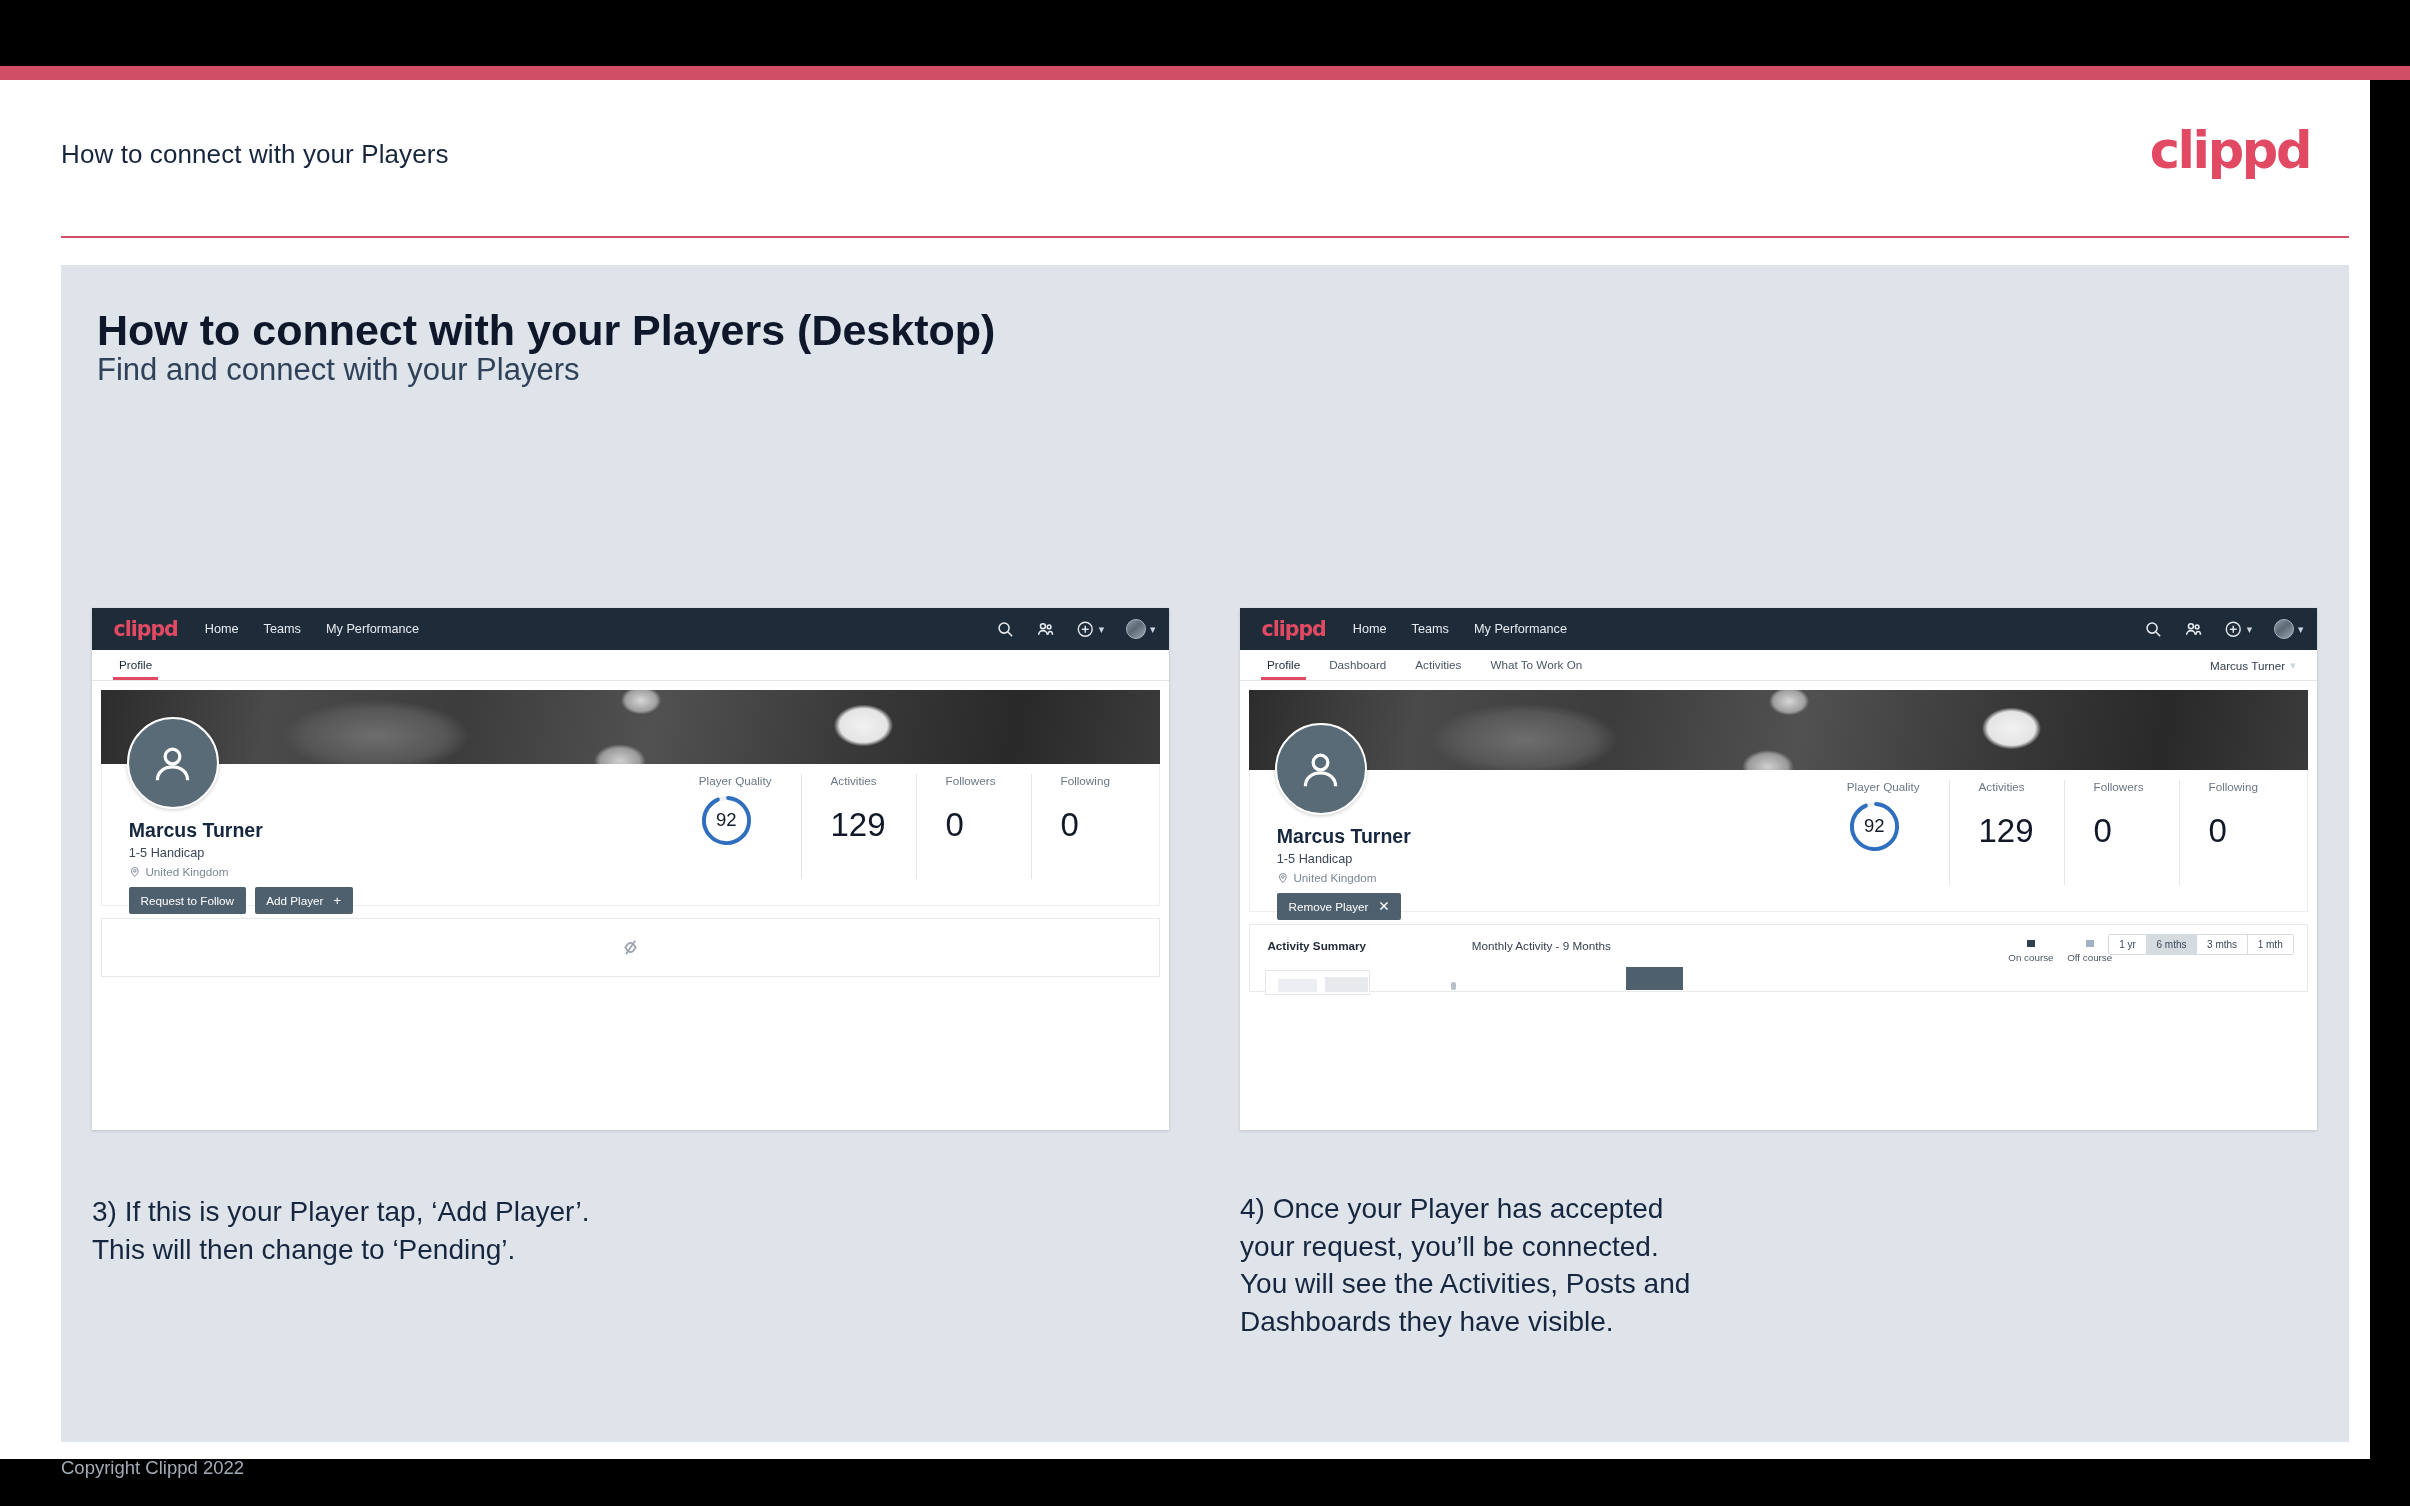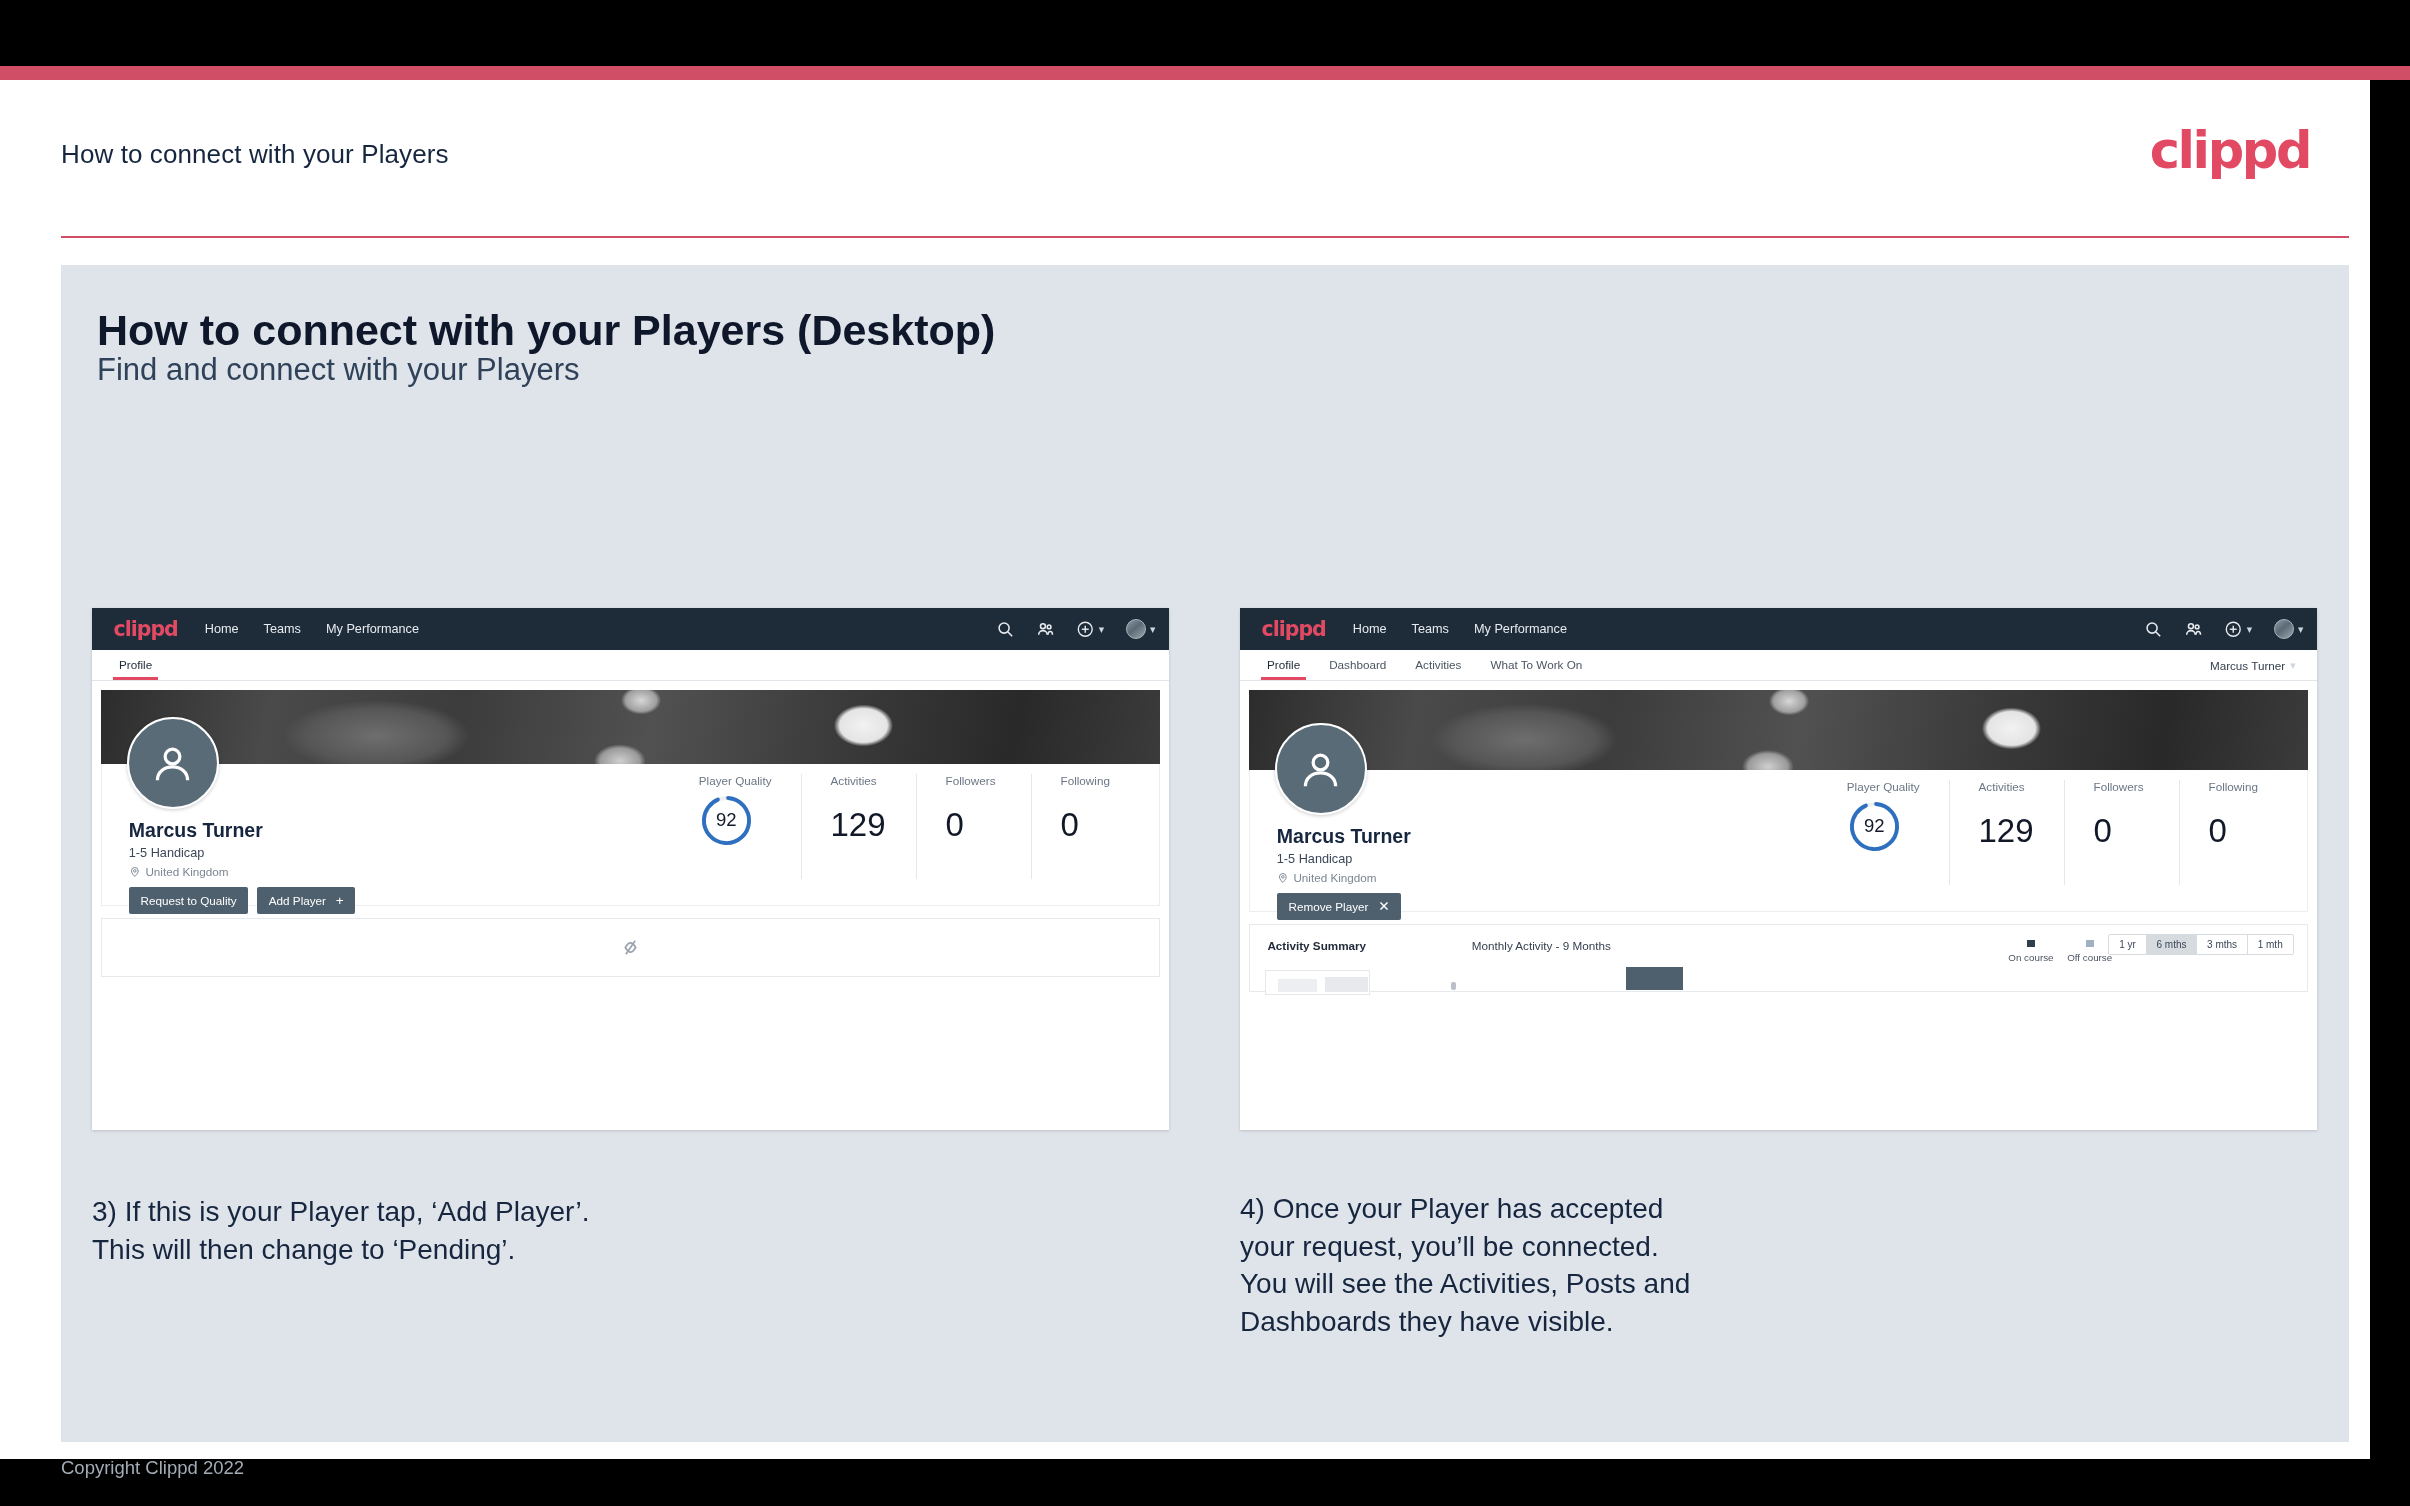--- a/index.html
+++ b/index.html
@@ -338,21 +338,21 @@
           <div class="ploc">
             <svg viewBox="0 0 24 24" fill="none" stroke="#7b8694" stroke-width="2">
                 <path d="M12 21.5s7-6.4 7-11.4a7 7 0 1 0-14 0c0 5 7 11.4 7 11.4z"></path>
                 <circle cx="12" cy="10" r="2.6"></circle>
               </svg>
             <span>United Kingdom</span>
           </div>
 
           <div class="btn-row">
             <span class="btn">
-              <span>Request to Quality</span>
+              <span>Request to Follow</span>
             </span>
             <span class="btn">
               <span>Add Player</span>
               <span class="gl">+</span>
             </span>
           </div>
 
           <div class="stats">
             <div class="stat">
               <div class="stat-lbl">Player Quality</div>

